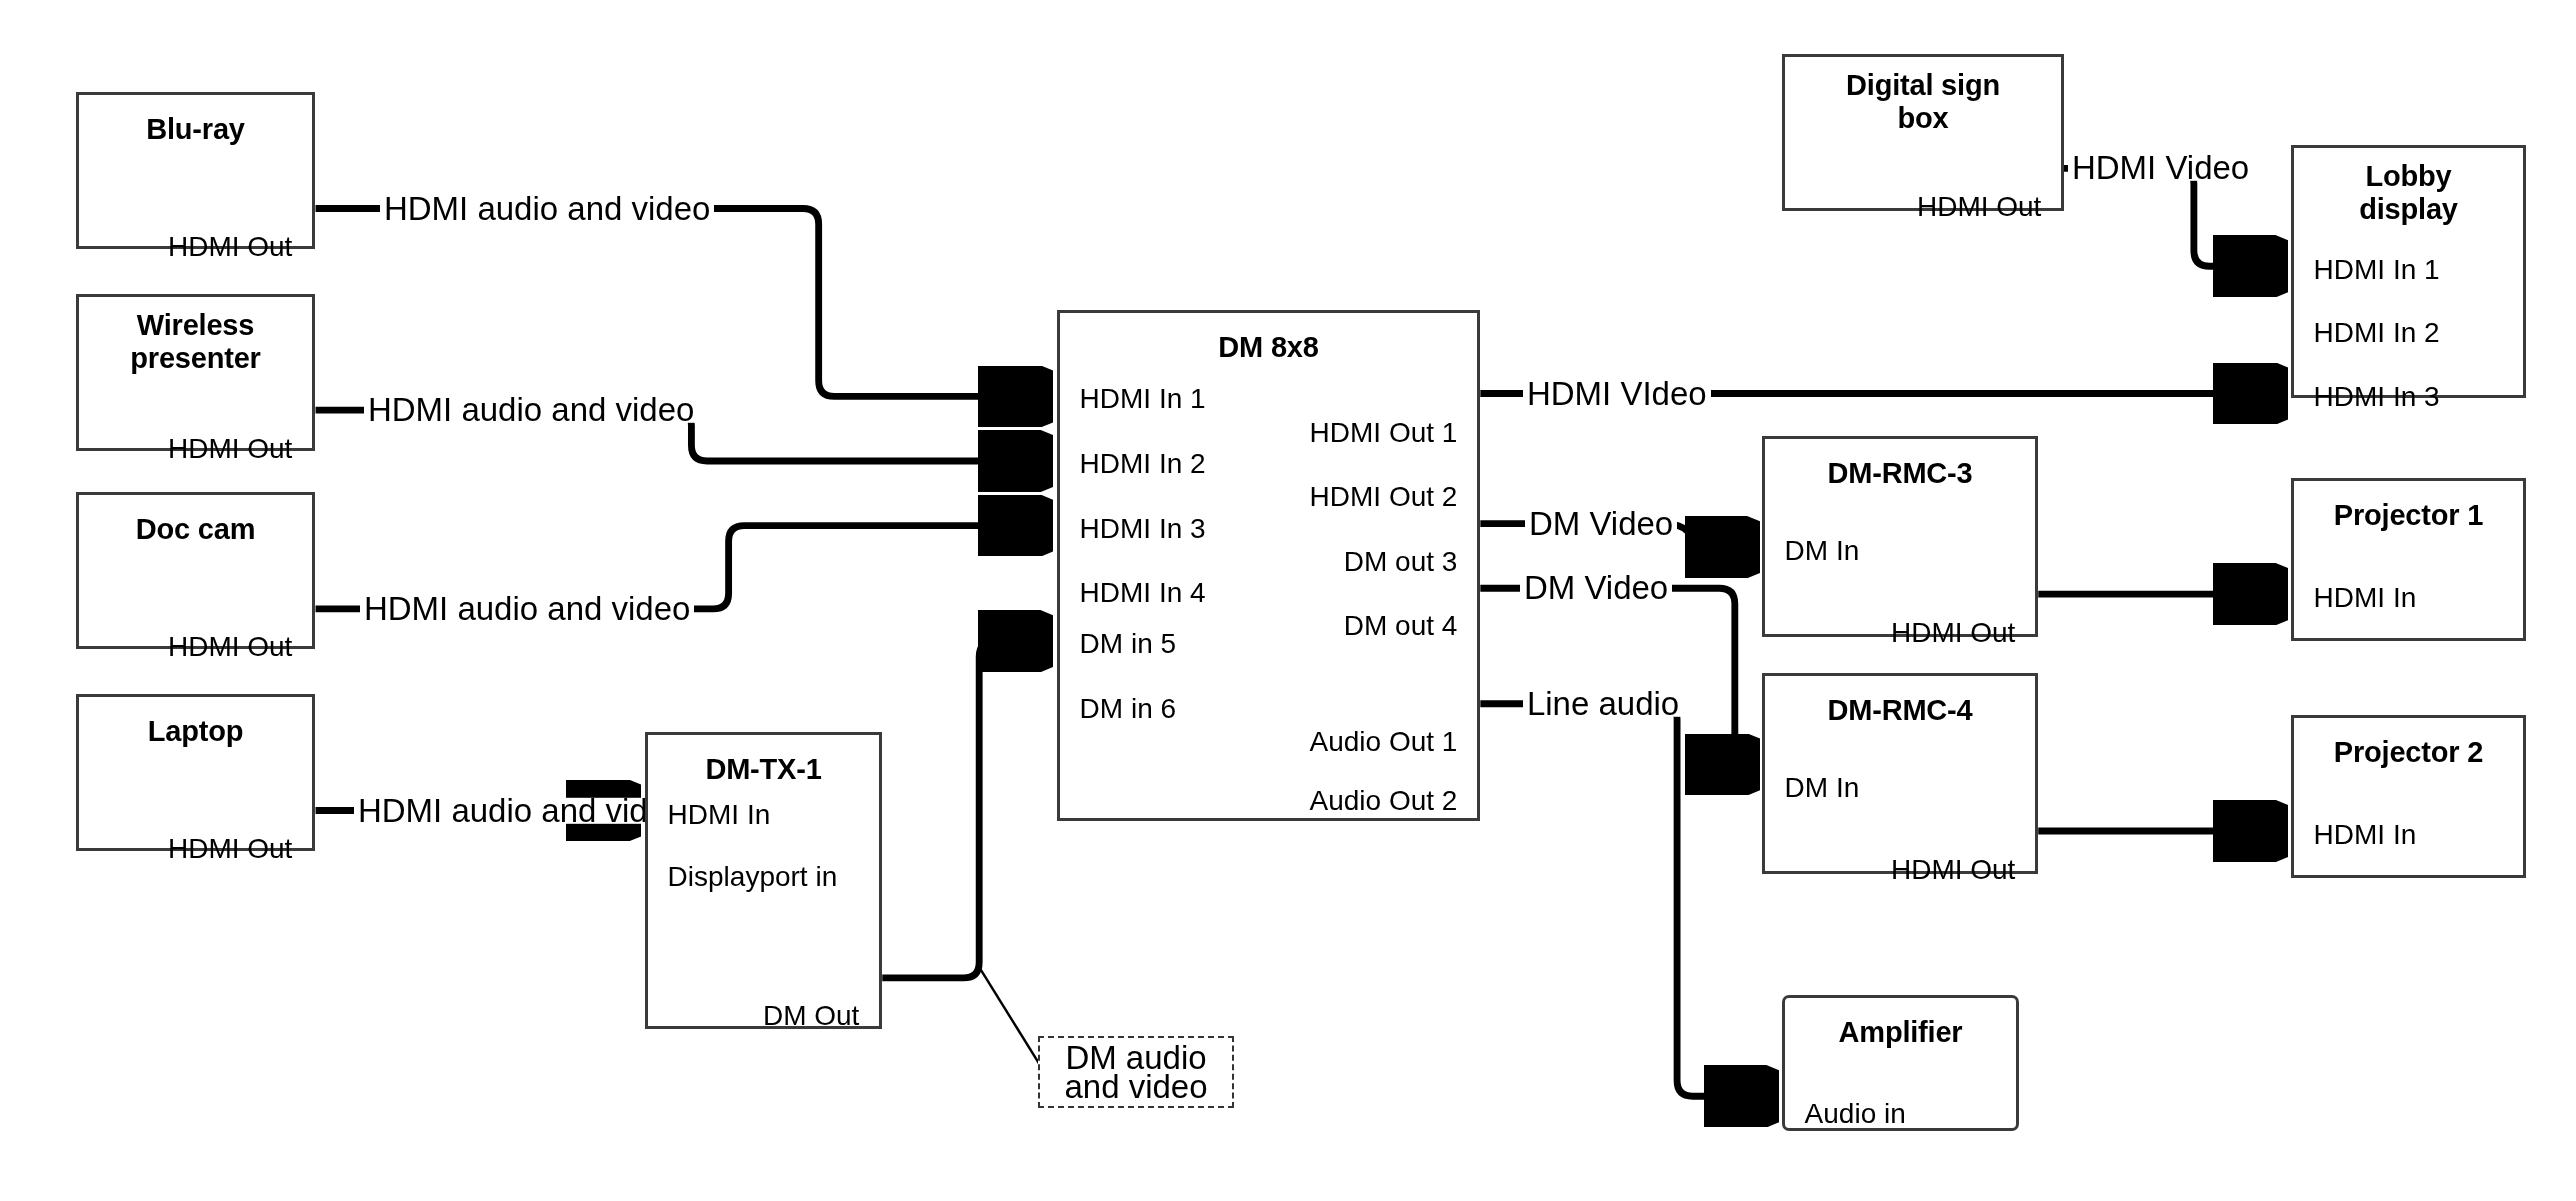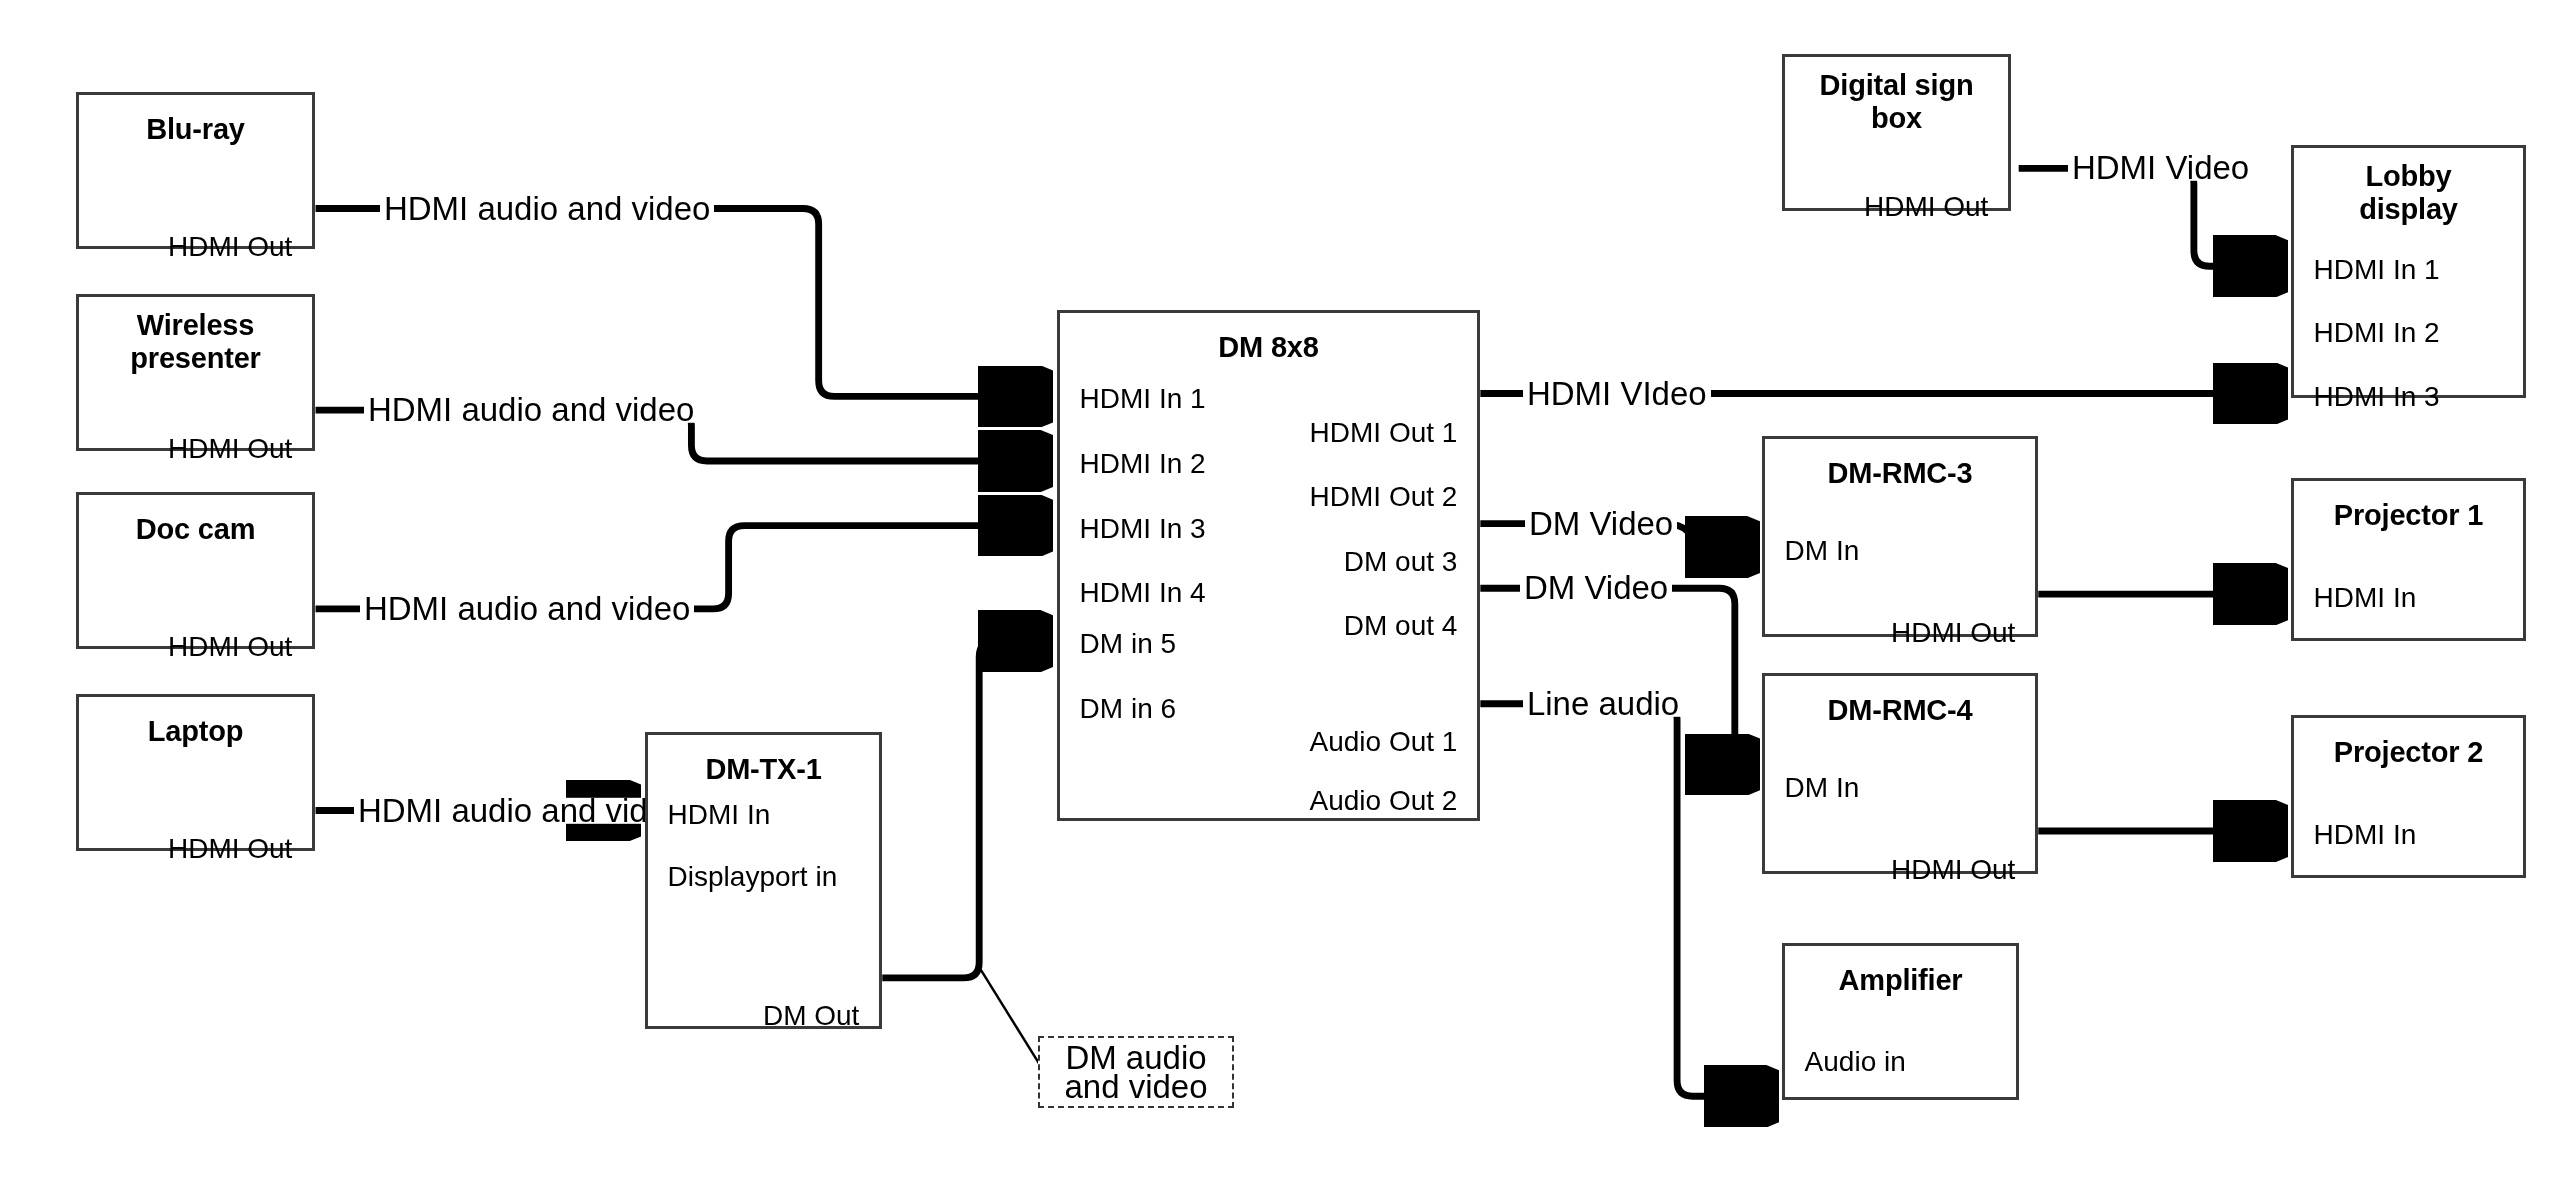--- a/index.html
+++ b/index.html
@@ -166,21 +166,21 @@
     <div class="port left" style="top:380px;">DM in 6</div>
 
     <div class="port right" style="top:69px;">HDMI Out 1</div>
     <div class="port right" style="top:133px;">HDMI Out 2</div>
     <div class="port right" style="top:198px;">DM out 3</div>
     <div class="port right" style="top:262px;text-align:right;">DM out 4</div>
     <div class="port right" style="top:378px;">Audio Out 1</div>
     <div class="port right" style="top:437px;">Audio Out 2</div>
   </div>
 
-  <div class="box" style="left:1782px;top:54px;width:229px;height:157px;">
+  <div class="box" style="left:1782px;top:54px;width:282px;height:157px;">
     <div class="box-title" style="top:11.7px;">Digital sign</div>
     <div class="box-title" style="top:45px;">box</div>
     <div class="port right" style="top:99px;">HDMI Out</div>
   </div>
 
   <div class="box" style="left:2291px;top:145px;width:235px;height:253px;">
     <div class="box-title" style="top:11.7px;">Lobby</div>
     <div class="box-title" style="top:45px;">display</div>
     <div class="port left" style="top:106px;">HDMI In 1</div>
     <div class="port left" style="top:169px;">HDMI In 2</div>
@@ -202,21 +202,21 @@
   <div class="box" style="left:2291px;top:478px;width:235px;height:163px;">
     <div class="box-title" style="top:17.6px;">Projector 1</div>
     <div class="port left" style="top:101px;">HDMI In</div>
   </div>
 
   <div class="box" style="left:2291px;top:715px;width:235px;height:163px;">
     <div class="box-title" style="top:17.6px;">Projector 2</div>
     <div class="port left" style="top:101px;">HDMI In</div>
   </div>
 
-  <div class="box" style="left:1782px;top:943px;width:237px;height:157px;">
+  <div class="box" style="left:1782px;top:995px;width:237px;height:136px;border-radius:7px;">
     <div class="box-title" style="top:17.6px;">Amplifier</div>
     <div class="port left" style="top:100px;">Audio in</div>
   </div>
 
   <div class="callout" style="left:1038px;top:1036px;width:196px;height:72px;">DM audio and video</div>
 
   <div class="elabel" style="left:380px;top:209px;">HDMI audio and video</div>
   <div class="elabel" style="left:364px;top:410px;">HDMI audio and video</div>
   <div class="elabel" style="left:360px;top:609px;">HDMI audio and video</div>
   <div class="elabel" style="left:354px;top:811px;">HDMI audio and video</div>

